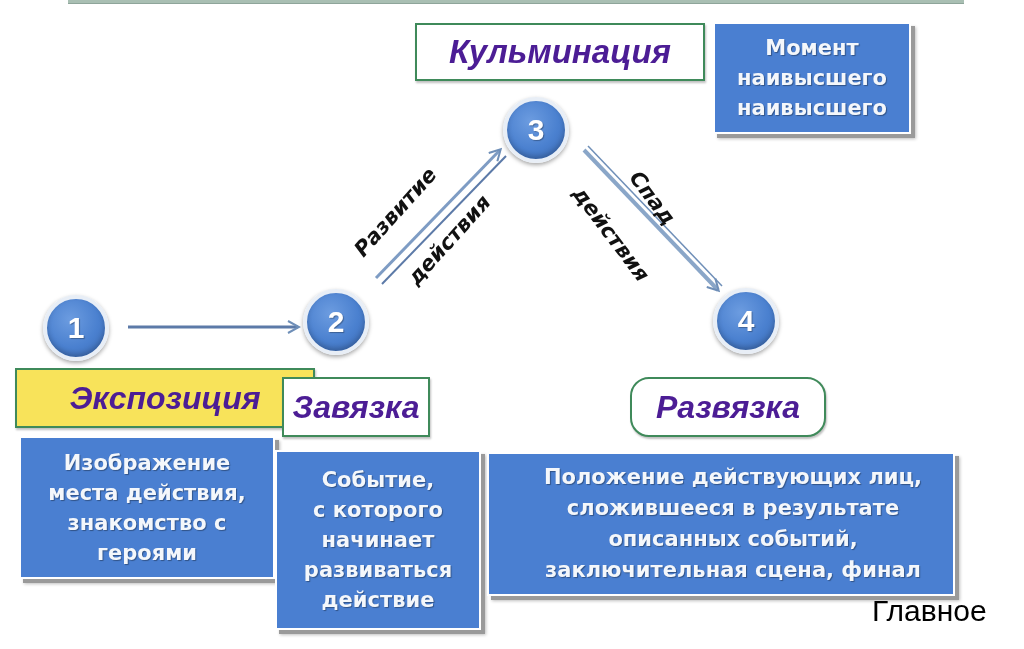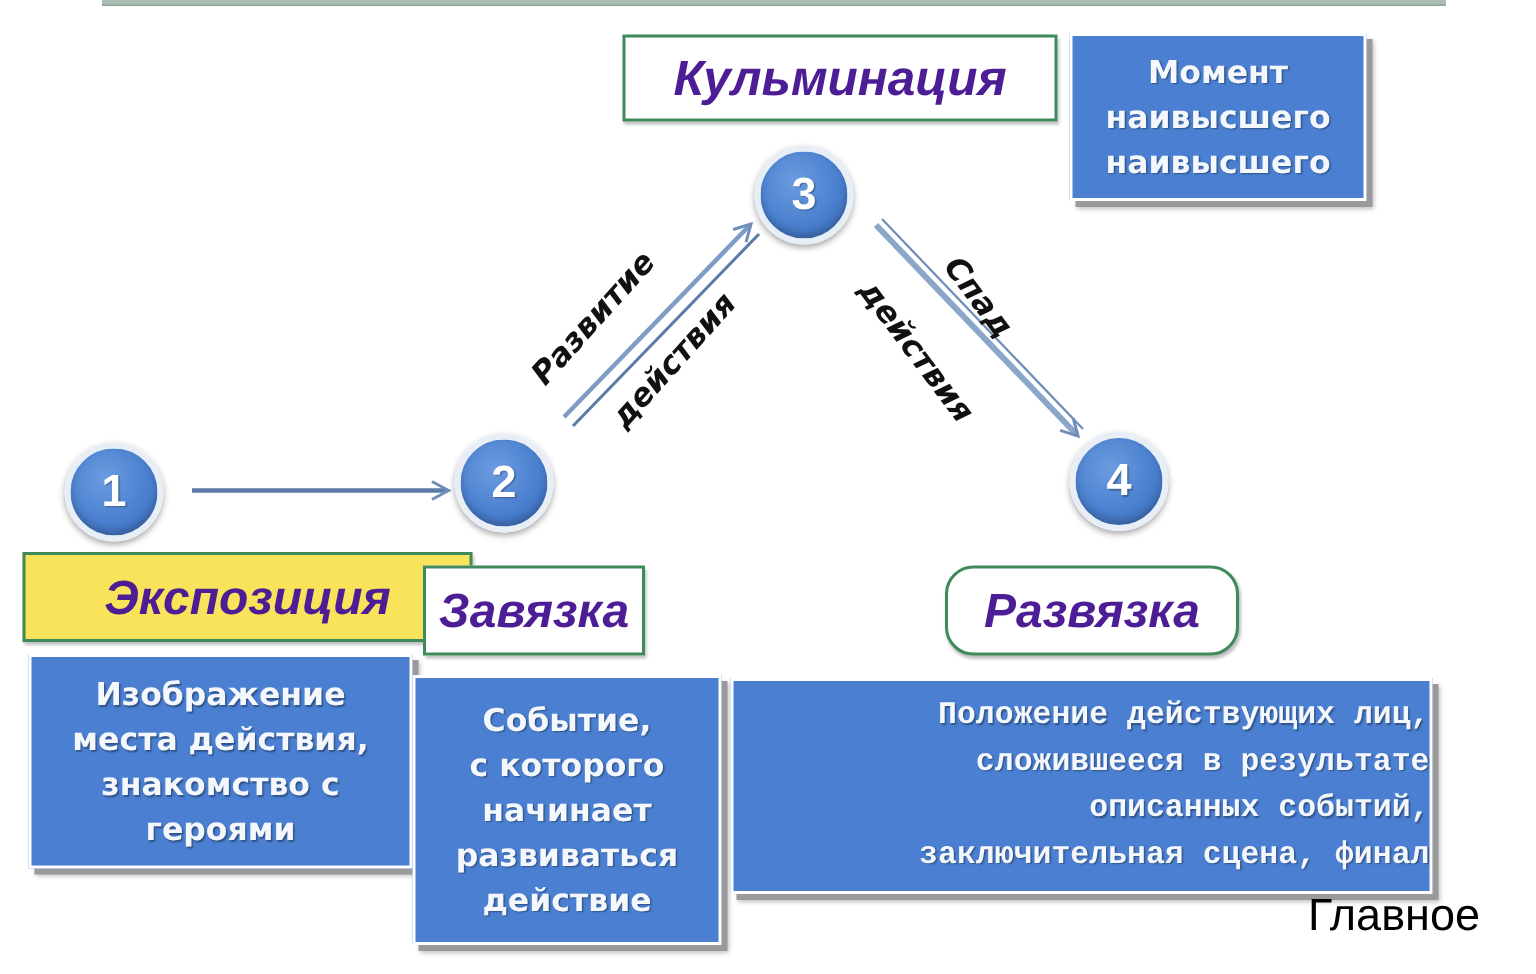--- a/index.html
+++ b/index.html
@@ -17,21 +17,21 @@
   .label-box.yellow { background: #f8e35a; }
 
   .desc-box {
     position: absolute; background: #4a7fd1; color: #f4f7fb;
     font-family: "DejaVu Sans", sans-serif; font-weight: bold;
     display: flex; flex-direction: column; align-items: center; justify-content: center;
     text-align: center; border: 2px solid #ffffff;
     box-shadow: 4px 4px 0 #9a9a9a, 5px 5px 3px rgba(0,0,0,0.25);
     text-shadow: 1px 1px 1px rgba(0,0,0,0.35);
   }
-  .desc-box.left-align { align-items: flex-end; text-align: left; padding-left: 24px; font-family: Liberation Mono, monospace; }
+  .desc-box.left-align { align-items: center; text-align: left; padding-left: 24px; }
   .desc-box span { display: block; }
 
   .circle {
     position: absolute; width: 66px; height: 66px; border-radius: 50%;
     background: radial-gradient(circle at 40% 35%, #6c9ce0 0%, #4a80cf 55%, #3a68b0 100%);
     border: 4px solid #e8eef6;
     box-shadow: 0 2px 4px rgba(0,0,0,0.35), inset 0 -3px 5px rgba(0,0,0,0.2);
     display: flex; align-items: center; justify-content: center;
     color: #ffffff; font-weight: bold; font-size: 30px;
     font-family: "Liberation Sans", sans-serif;

